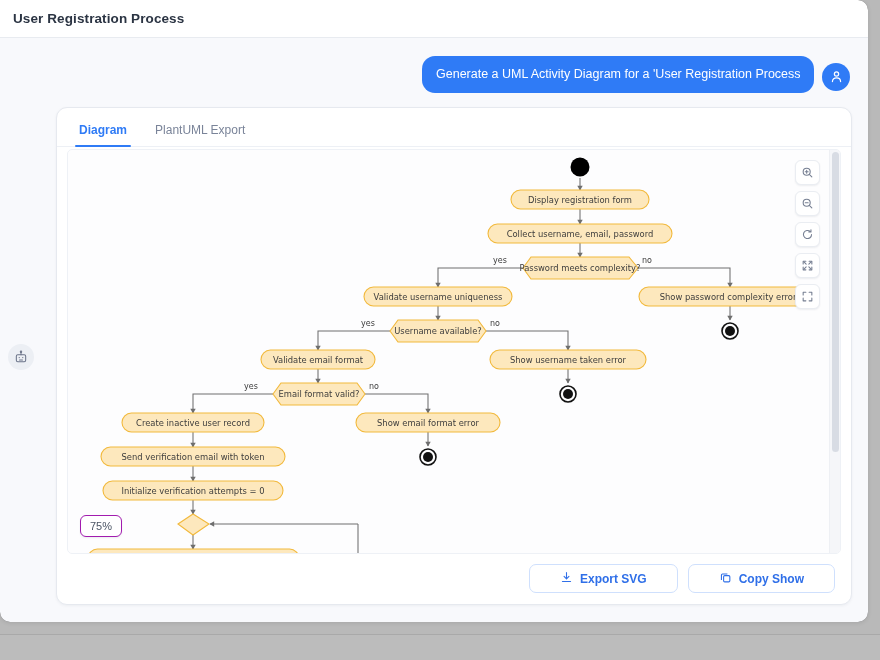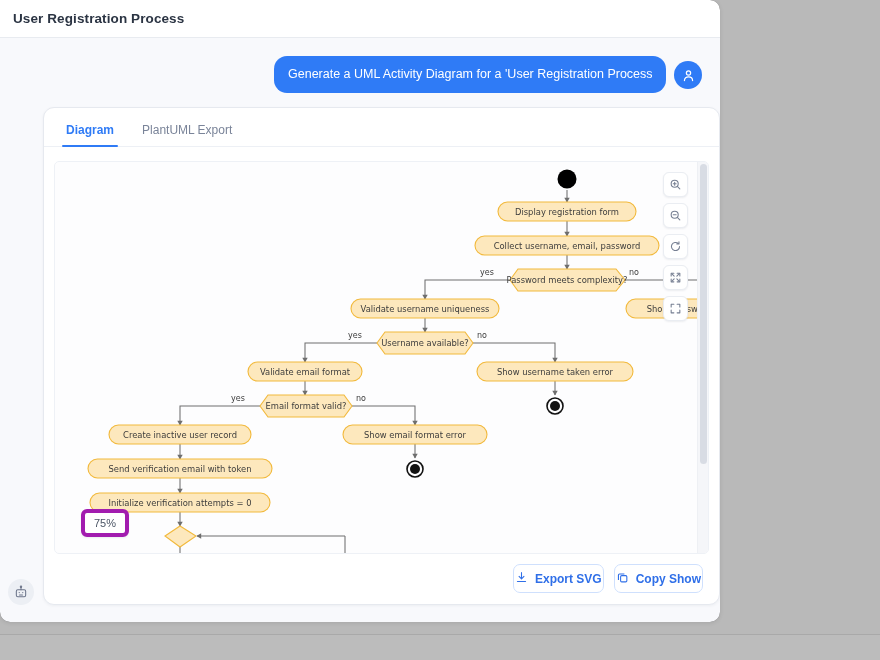--- a/index.html
+++ b/index.html
@@ -5,21 +5,21 @@
   * { box-sizing: border-box; margin: 0; padding: 0; }
   html, body {
     width: 880px; height: 660px;
     font-family: "Liberation Sans", sans-serif;
     background: #b9b9b9;
     overflow: hidden;
   }
   #app-window {
     position: absolute;
     left: 0; top: 0;
-    width: 720px; height: 622px;
+    width: 868px; height: 622px;
     background: #404040;
     border-radius: 0 10px 10px 10px;
     overflow: hidden;
     box-shadow: 0 1px 4px rgba(0,0,0,0.10);
   }
   
   #titlebar {
     height: 38px;
     background: #ffffff;
     border-bottom: 1px solid #e8ebf0;
@@ -31,21 +31,21 @@
     letter-spacing: .1px;
   }
   
   #chat-area {
     background: #f8f9fc;
     height: 584px;
     position: relative;
     padding: 0;
   }
   #user-row {
-    display: flex; align-items: flex-start;
+    display: flex; align-items: center;
     justify-content: flex-end;
     padding: 18px 18px 0 0;
     gap: 8px;
   }
   #user-avatar {
     width: 28px; height: 28px; border-radius: 50%;
     background: #2f7bf6;
     display: flex; align-items: center; justify-content: center;
     flex: 0 0 auto; margin-top: 5px;
   }
@@ -55,23 +55,23 @@
     border-radius: 13px;
     padding: 10px 14px;
     font-size: 12.5px;
     max-width: 392px;
     line-height: 1.35;
     white-space: nowrap;
     overflow: hidden;
   }
   
   #assistant-row {
-    display: flex; align-items: flex-end;
+    display: flex; align-items: center;
     padding: 14px 0 0 8px;
-    gap: 9px;
+    gap: 22px;
   }
   #bot-avatar {
     width: 26px; height: 26px; border-radius: 50%;
     background: #eceff4;
     display: flex; align-items: center; justify-content: center;
     flex: 0 0 auto; margin-top: 2px;
   }
   #bot-avatar svg { width: 14px; height: 14px; }
   
   #artifact-card {
@@ -101,21 +101,21 @@
   }
   .tab.active { color: #2f7bf6; font-weight: bold; }
   .tab.active::after {
     content: ""; position: absolute;
     left: 8px; right: 8px; bottom: -1px;
     height: 2px; background: #2f7bf6; border-radius: 2px;
   }
   
   #canvas-wrap {
     flex: 1; position: relative;
-    margin: 14px 10px 0 10px;
+    margin: 2px 10px 0 10px;
     background: #fdfdfe;
     border: 1px solid #eef1f6;
     border-radius: 5px;
     overflow: hidden;
     text-decoration: underline;
   }
   #canvas-scroll {
     position: absolute; inset: 0 11px 0 0;
     overflow: hidden;
   }
@@ -156,38 +156,38 @@
     width: 25px; height: 25px;
     background: #fff;
     border: 1px solid #eaedf2;
     border-radius: 6px;
     display: flex; align-items: center; justify-content: center;
     cursor: pointer;
     box-shadow: 0 1px 2px rgba(20,30,60,0.07);
   }
   .zc-btn svg { width: 13px; height: 13px; }
   #zoom-badge {
-    position: absolute; left: 26px; bottom: 16px;
+    position: absolute; left: 12px; bottom: 16px;
     background: #fff;
-    border: 4px solid #a21caf;
+    border: 1px solid #a21caf;
     border-radius: 6px;
     padding: 4px 9px;
     font-size: 11px; color: #4b5565;
     box-shadow: 0 1px 2px rgba(20,30,60,0.07);
     z-index: 5;
   }
   
   #card-actions {
     height: 50px;
     display: flex; align-items: center; justify-content: flex-end;
     gap: 10px; padding-right: 16px;
   }
   .action-btn {
     display: flex; align-items: center; gap: 7px;
-    height: 29px; padding: 0 1px;
+    height: 29px; padding: 0 30px;
     border: 1px solid #cfe0fd;
     border-radius: 7px;
     background: #fff;
     color: #2f6fe8;
     font-size: 12px; font-weight: bold;
     cursor: pointer;
     white-space: nowrap;
   }
   .action-btn svg { width: 13px; height: 13px; }
   #taskbar {

